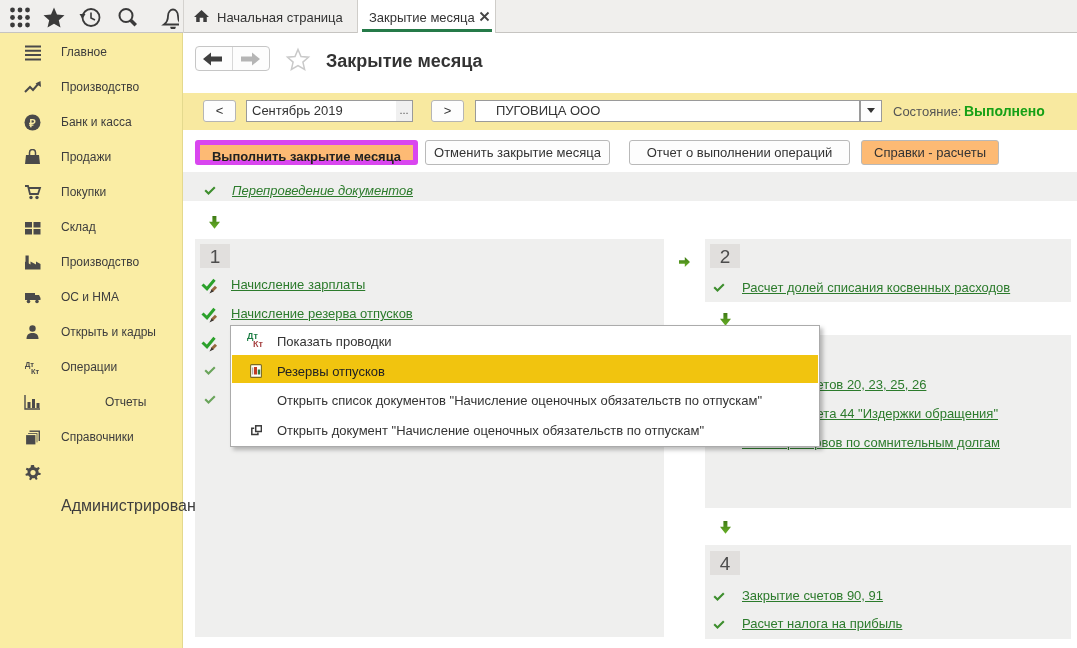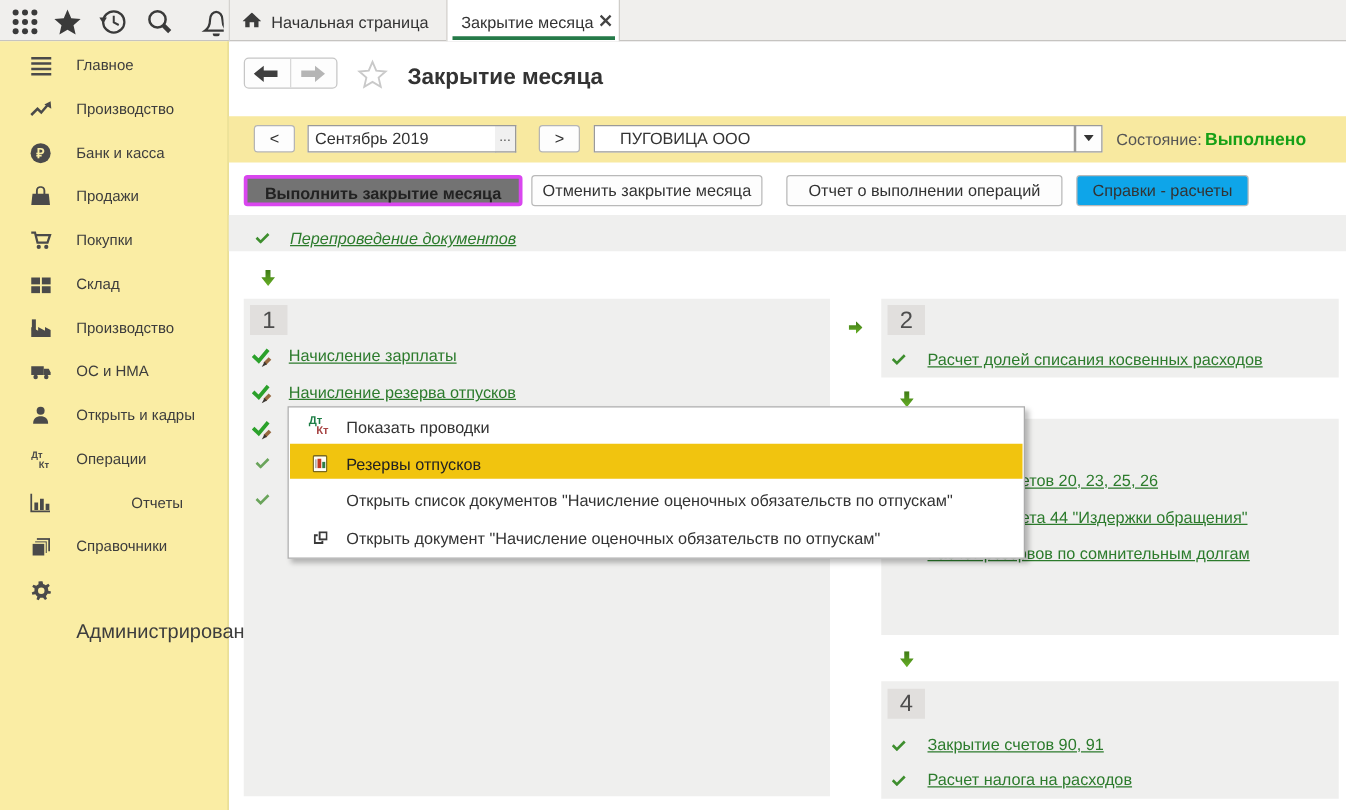--- a/index.html
+++ b/index.html
@@ -154,24 +154,24 @@
 <div class="abs" style="left:396px;top:100px;width:17px;height:22px;background:#f0f0f0;border:1px solid #9a9a9a;border-left:none;text-align:center;font-size:11px;color:#555;line-height:18px;">...</div>
 <div class="abs" style="left:431px;top:100px;width:33px;height:22px;background:#fdfdfd;border:1px solid #b5b5b5;border-radius:3px;text-align:center;font-size:13px;color:#333;line-height:20px;">&gt;</div>
 <div class="abs" style="left:475px;top:100px;width:385px;height:22px;background:#fff;border:1px solid #9a9a9a;font-size:13px;color:#333;line-height:20px;padding-left:20px;">ПУГОВИЦА ООО</div>
 <div class="abs" style="left:860px;top:100px;width:22px;height:22px;background:#fdfdfd;border:1px solid #9a9a9a;"></div>
 <svg class="abs" style="left:867px;top:108px;" width="8" height="5" viewBox="0 0 8 5">
     <path fill="#333" d="M0 0 L8 0 L4 5 Z"></path>
   </svg>
 <div class="abs" style="left:893px;top:104px;font-size:13px;color:#555;">Состояние:</div>
 <div class="abs" style="left:964px;top:103px;font-size:14px;font-weight:bold;color:#16a016;">Выполнено</div>
 
-<div class="abs" style="left:195px;top:140px;width:223px;height:25px;background:#737373;border:3px solid #d946ef;border-radius:3px;text-align:center;font-size:13px;font-weight:bold;color:#222;line-height:23px;">Выполнить закрытие месяца</div>
+<div class="abs" style="left:195px;top:140px;width:223px;height:25px;background:#fdba74;border:5px solid #d946ef;border-radius:3px;text-align:center;font-size:13px;font-weight:bold;color:#222;line-height:23px;">Выполнить закрытие месяца</div>
 <div class="abs" style="left:425px;top:140px;width:185px;height:25px;background:#fdfdfd;border:1px solid #b9b9b9;border-radius:3px;text-align:center;font-size:13px;color:#333;line-height:23px;">Отменить закрытие месяца</div>
 <div class="abs" style="left:629px;top:140px;width:221px;height:25px;background:#fdfdfd;border:1px solid #b9b9b9;border-radius:3px;text-align:center;font-size:13px;color:#333;line-height:23px;">Отчет о выполнении операций</div>
-<div class="abs" style="left:861px;top:140px;width:138px;height:25px;background:#0ea5e9;border:1px solid #b9b9b9;border-radius:3px;text-align:center;font-size:13px;color:#333;line-height:23px;">Справки - расчеты</div>
+<div class="abs" style="left:861px;top:140px;width:138px;height:25px;background:#fdba74;border:1px solid #b9b9b9;border-radius:3px;text-align:center;font-size:13px;color:#333;line-height:23px;">Справки - расчеты</div>
 
 <div class="abs" style="left:183px;top:172px;width:894px;height:29px;background:#efefee;"></div>
 <svg class="abs chk" style="left:204px;top:186px;" width="12" height="9" viewBox="0 0 12 9">
     <path fill="none" stroke="#3e8e2e" stroke-width="2.1" d="M1.2 4.2 L4.5 7.5 L10.8 1.2"></path>
   </svg>
 <a class="lnk abs" style="left:232px;top:183px;font-style:italic;">Перепроведение документов</a>
 
 <svg class="abs" style="left:209px;top:216px;" width="11" height="13" viewBox="0 0 11 13">
   <defs>
       <linearGradient id="ag1" x1="0" y1="0" x2="0" y2="1">
@@ -265,21 +265,21 @@
 
 <div class="abs" style="left:705px;top:545px;width:366px;height:94px;background:#efefee;"></div>
 <div class="abs" style="left:710px;top:551px;width:30px;height:24px;background:#e1dfdd;text-align:center;font-size:19px;color:#4d4d4d;line-height:25px;">4</div>
 <svg class="abs chk" style="left:713px;top:592px;" width="12" height="9" viewBox="0 0 12 9">
     <path fill="none" stroke="#3e8e2e" stroke-width="2.1" d="M1.2 4.2 L4.5 7.5 L10.8 1.2"></path>
   </svg>
 <a class="lnk abs" style="left:742px;top:588px;">Закрытие счетов 90, 91</a>
 <svg class="abs chk" style="left:713px;top:620px;" width="12" height="9" viewBox="0 0 12 9">
     <path fill="none" stroke="#3e8e2e" stroke-width="2.1" d="M1.2 4.2 L4.5 7.5 L10.8 1.2"></path>
   </svg>
-<a class="lnk abs" style="left:742px;top:616px;">Расчет налога на расходов</a>
+<a class="lnk abs" style="left:742px;top:616px;">Расчет налога на прибыль</a>
 
 <div class="abs" style="left:230px;top:325px;width:590px;height:122px;background:#fff;border:1px solid #ababab;box-shadow:3px 3px 4px rgba(0,0,0,0.25);"></div>
 <div class="abs" style="left:232px;top:355px;width:586px;height:28px;background:#f1c40f;"></div>
 
 <div class="abs" style="left:247px;top:332px;width:24px;height:18px;font-size:9px;font-weight:bold;line-height:8px;">
   <span style="color:#1e7e46;">Дт</span><br><span style="color:#a84646;margin-left:6px;">Кт</span>
 </div>
 <div class="abs" style="left:277px;top:334px;font-size:13px;color:#333;">Показать проводки</div>
 
 <svg class="abs" style="left:250px;top:364px;" width="12" height="14" viewBox="0 0 12 14">

